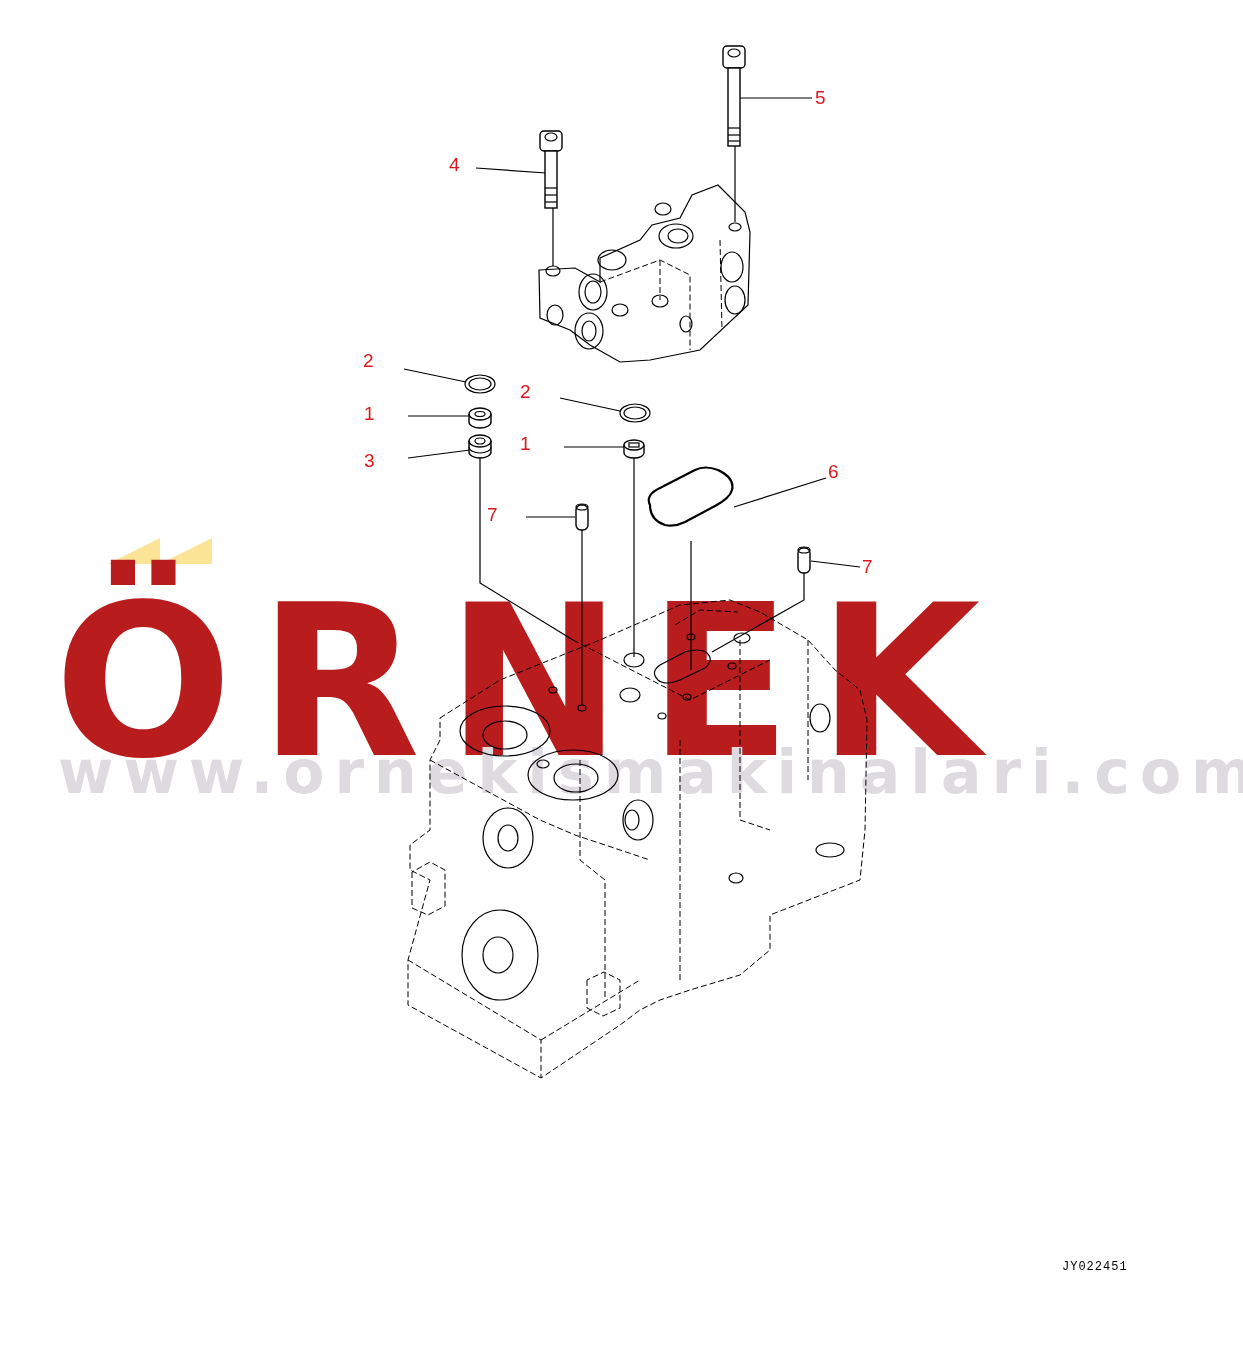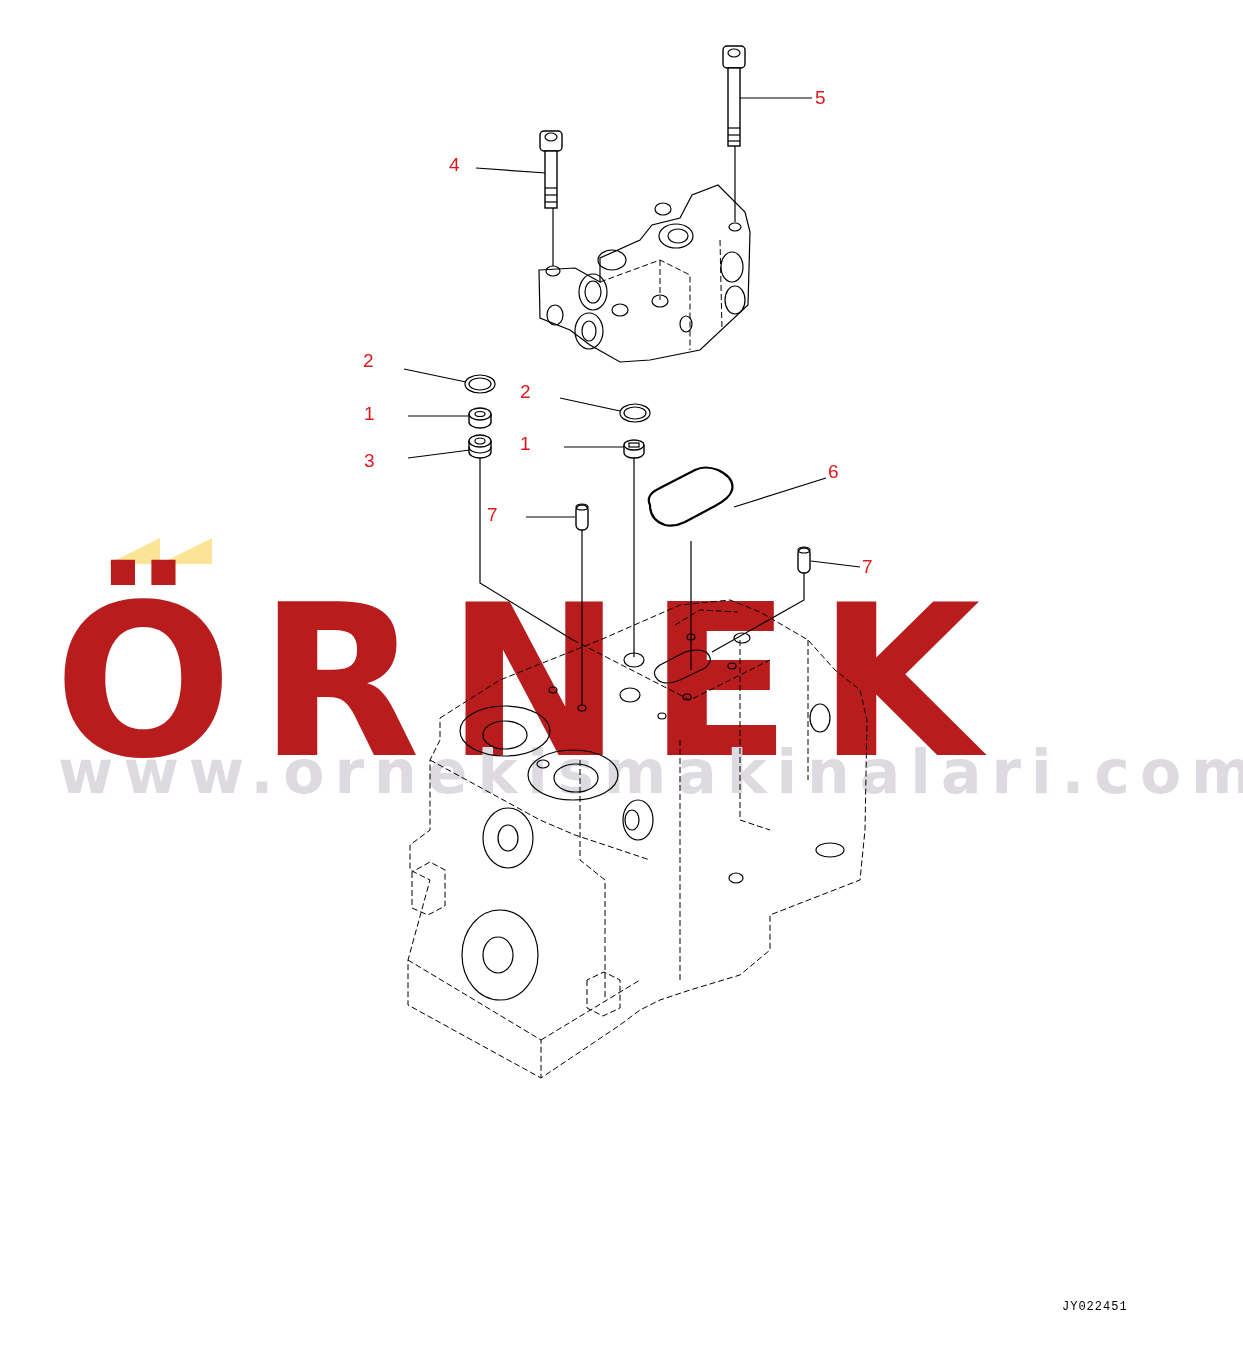--- a/index.html
+++ b/index.html
@@ -2,21 +2,21 @@
 <html><head>
   <meta charset="utf-8">
   <style>
     html, body { margin: 0; padding: 0; background: #ffffff; }
     body { width: 1243px; height: 1348px; position: relative; overflow: hidden; font-family: "Liberation Sans", sans-serif; }
     #canvas { position: absolute; left: 0; top: 0; width: 1243px; height: 1348px; }
     .wm-big { position: absolute; left: 54px; top: 578px; font-family: "DejaVu Sans", sans-serif; font-weight: bold; font-size: 210px; letter-spacing: 26px; line-height: 1; color: #b91c1c; white-space: nowrap; text-align: center; }
     .wm-url { position: absolute; left: 58px; top: 742px; font-family: "DejaVu Sans", sans-serif; font-weight: bold; font-size: 60px; letter-spacing: 10px; line-height: 1; color: #dedbe0; white-space: nowrap; }
     .wm-accent { position: absolute; top: 538px; width: 0; height: 0; border-left: 52px solid transparent; border-bottom: 26px solid #fce497; }
     .callout { position: absolute; color: #e0171a; font-size: 19px; line-height: 1; font-family: "Liberation Sans", sans-serif; }
-    .code { position: absolute; left: 1062px; top: 1300px; font-family: "Liberation Mono", monospace; font-size: 12px; letter-spacing: 1px; color: #000; }
+    .code { position: absolute; left: 1062px; top: 1260px; font-family: "Liberation Mono", monospace; font-size: 12px; letter-spacing: 1px; color: #000; }
     svg .ln { stroke: #000; stroke-width: 1.2; fill: none; }
     svg .th { stroke: #000; stroke-width: 2.2; fill: none; }
     svg .ds { stroke: #000; stroke-width: 1; fill: none; stroke-dasharray: 6 3; }
     svg .wf { fill: #fff; stroke: #000; stroke-width: 1.4; }
   </style>
 </head>
 <body>
 
 <div id="watermark">
   <div class="wm-accent" style="left:108px;"></div>

